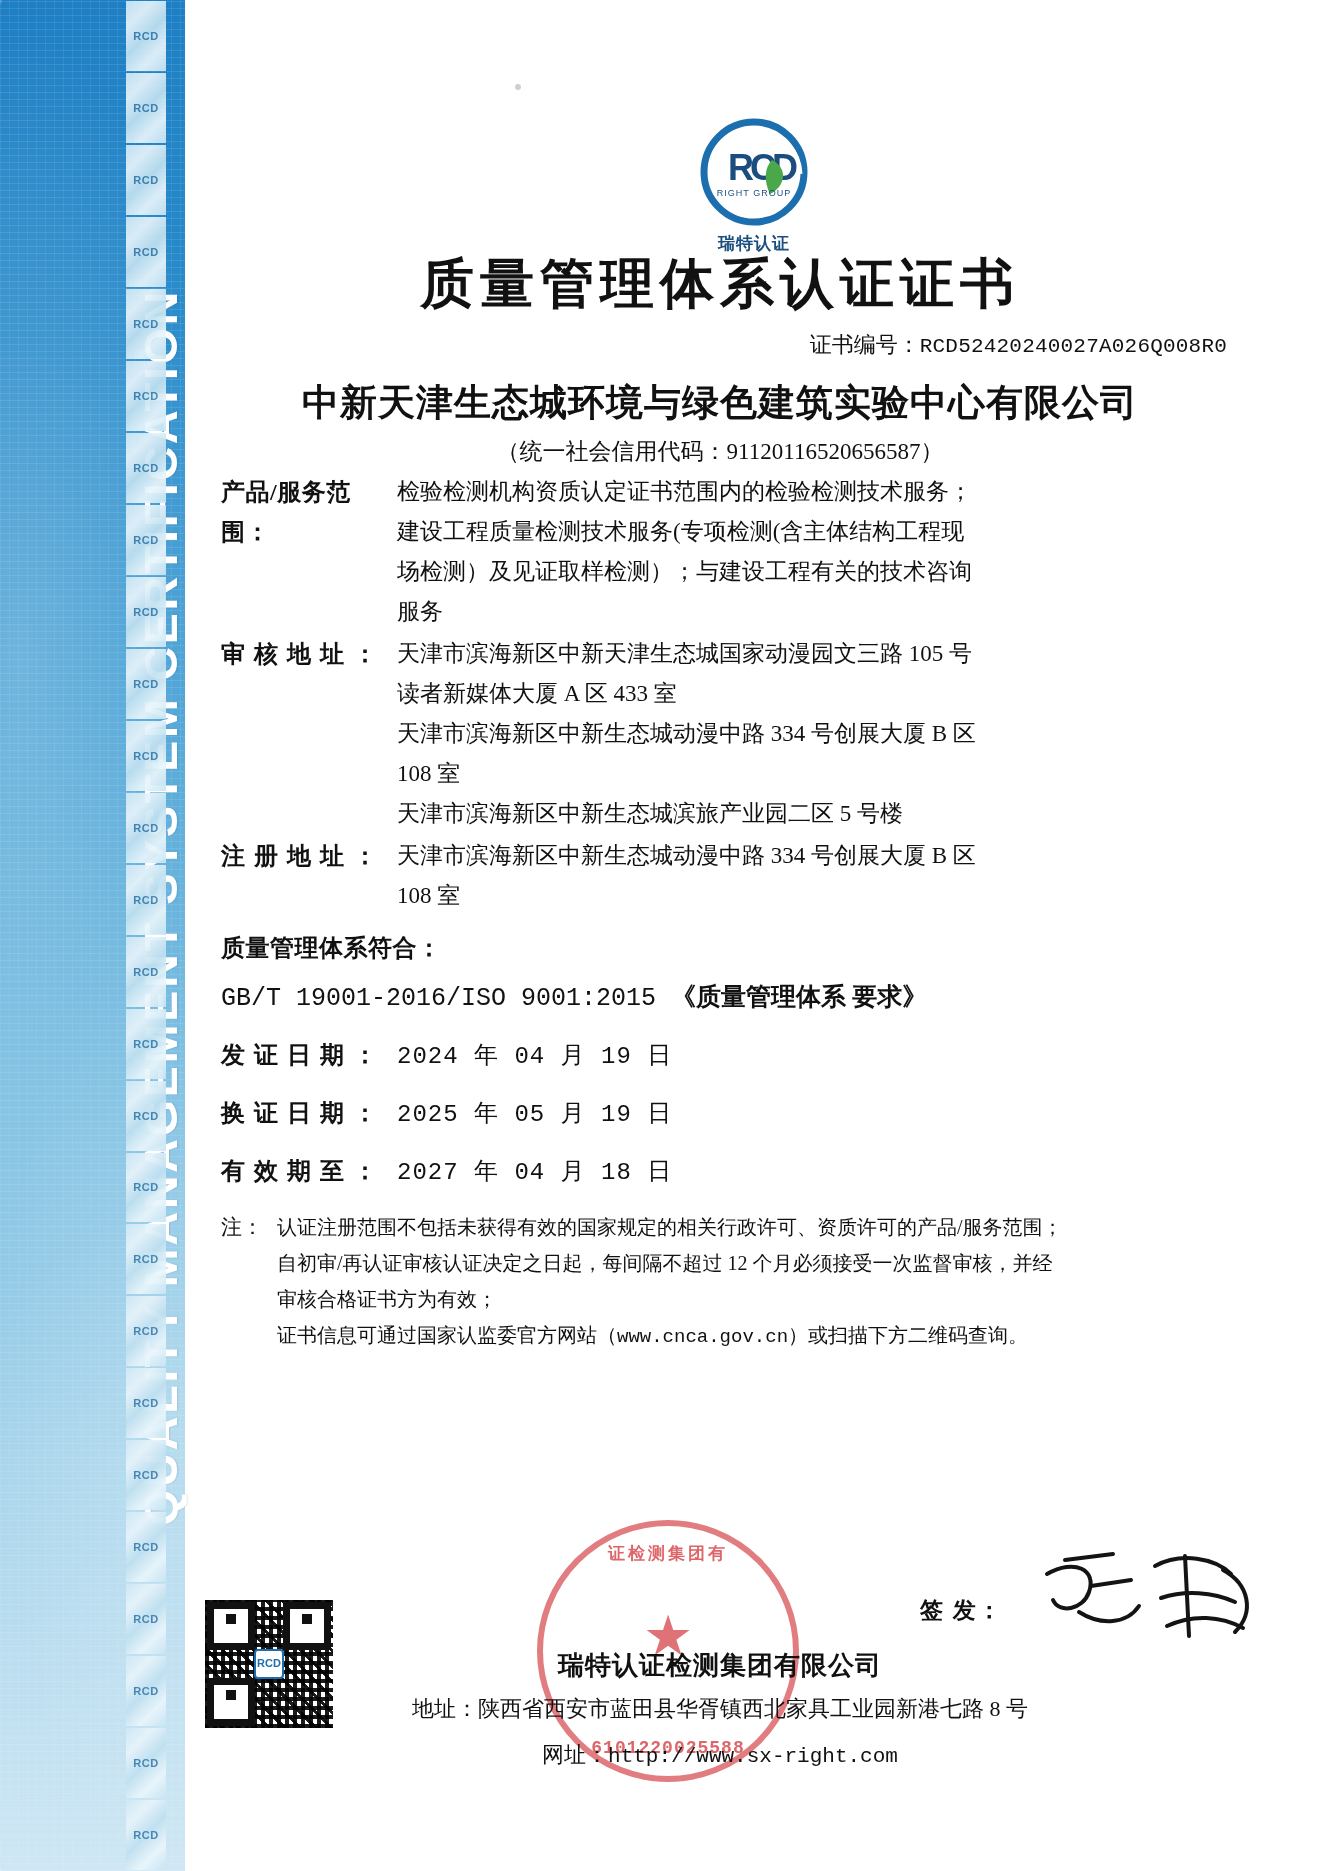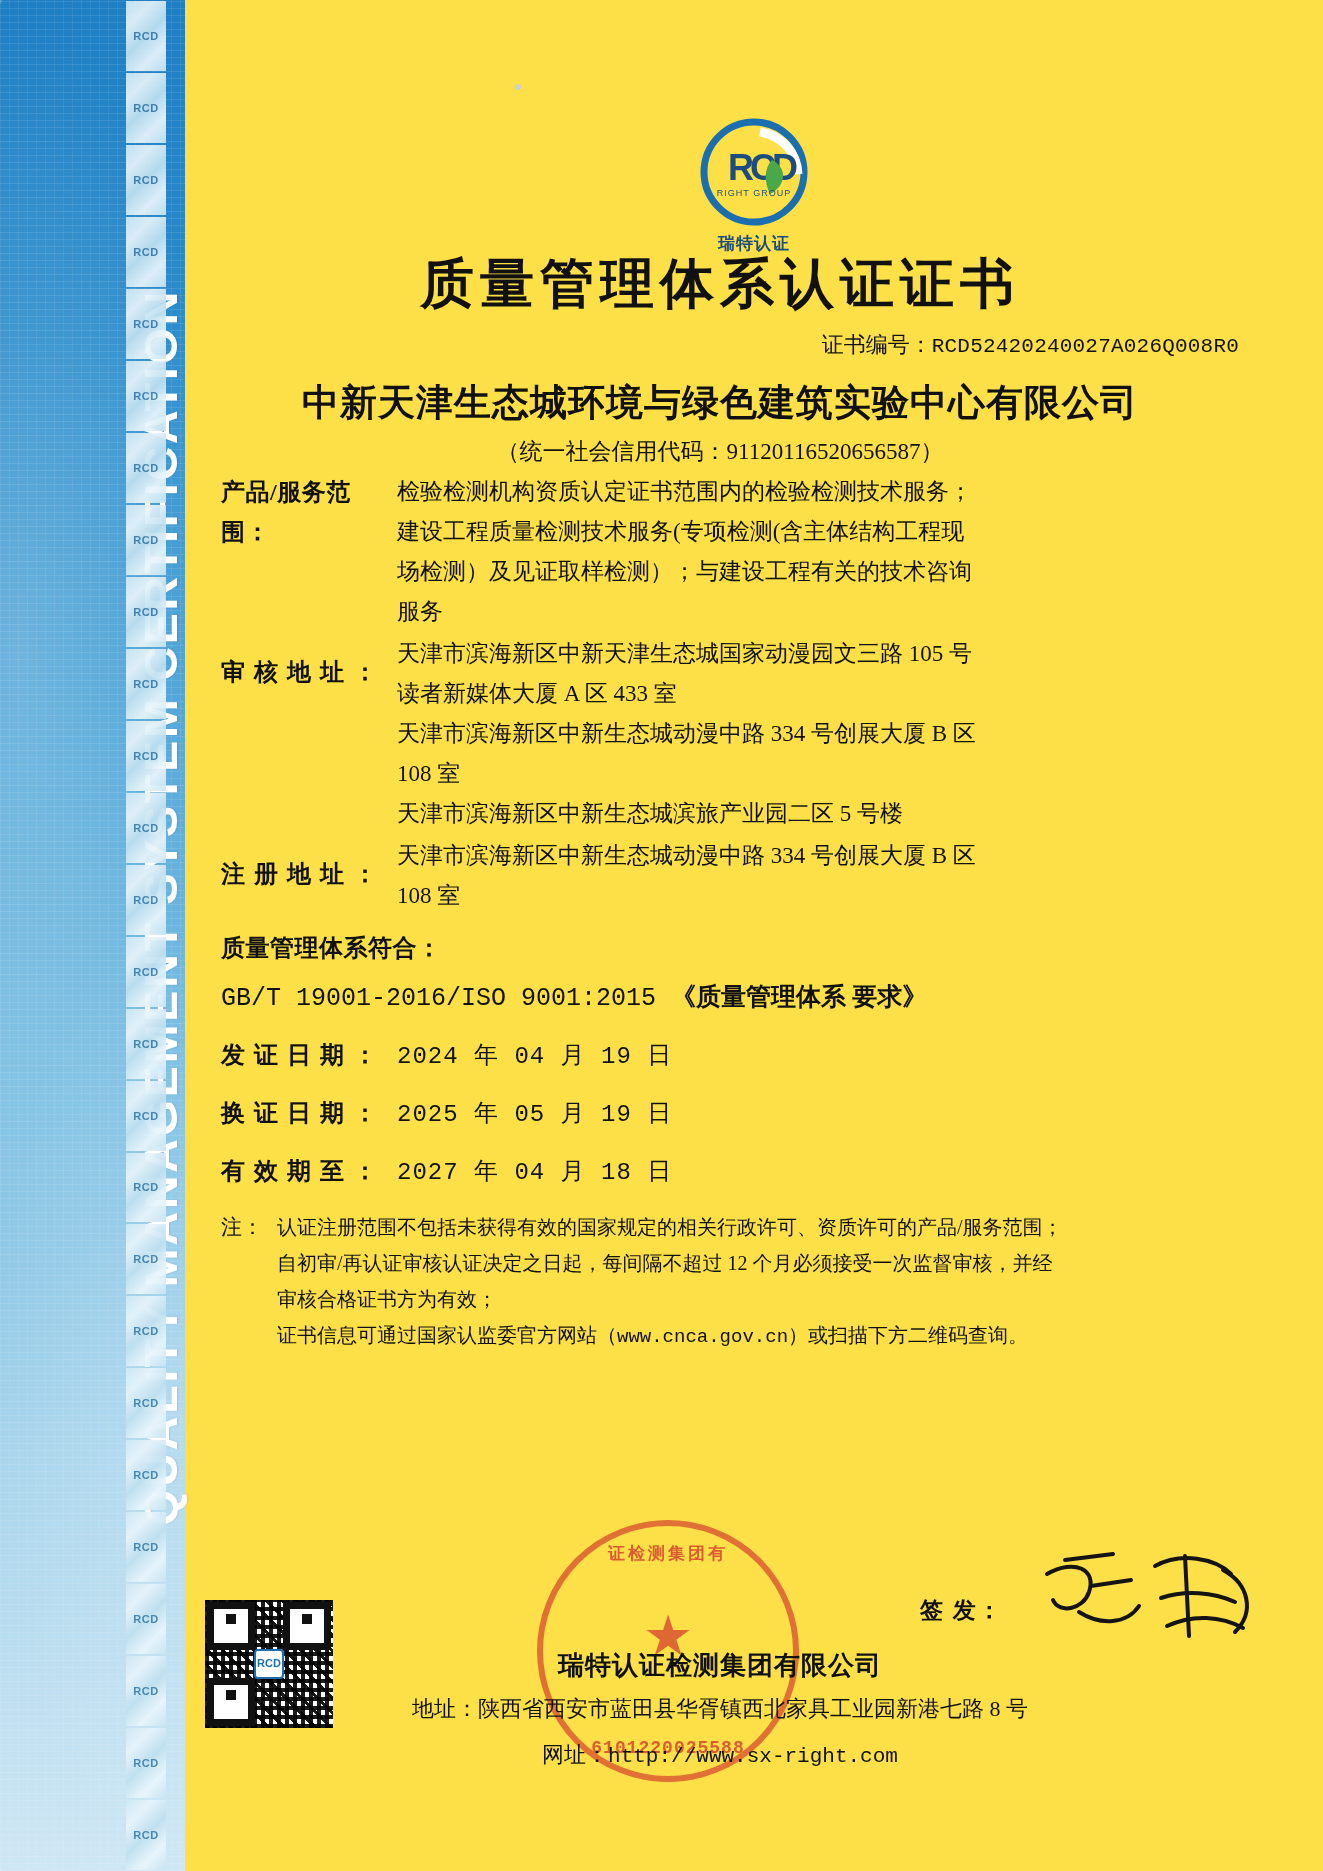--- a/index.html
+++ b/index.html
@@ -7,21 +7,21 @@
     padding: 0;
     background: #d8d8d8;
   }
   body {
     font-family: "Liberation Serif", "DejaVu Serif", serif;
   }
   .page {
     position: relative;
     width: 1323px;
     height: 1871px;
-    background: #fde047;
+    background: #ffffff;
     overflow: hidden;
   }
 
   
   .left-band {
     position: absolute;
     left: 0; top: 0;
     width: 185px; height: 1871px;
     background:
       linear-gradient(115deg, rgba(255,255,255,0.18) 0 2px, rgba(255,255,255,0) 2px 26px),
@@ -123,21 +123,21 @@
     font-family: "Liberation Sans", sans-serif;
     font-weight: bold;
     font-size: 54px;
     letter-spacing: 6px;
     color: #111111;
   }
 
   .cert-no {
     position: absolute;
     top: 330px;
-    left: 12px;
+    left: 0;
     width: 1042px;
     text-align: right;
     font-size: 22px;
     color: #111;
     font-family: "Liberation Serif", serif;
   }
   .cert-no .mono {
     font-family: "Liberation Mono", monospace;
     font-size: 21px;
     letter-spacing: 0.2px;
@@ -182,21 +182,20 @@
     flex: 0 0 176px;
     font-size: 24px;
     font-weight: bold;
     color: #111;
     line-height: 40px;
     letter-spacing: 0.5px;
   }
   .row .label.spaced {
     letter-spacing: 9px;
     font-weight: bold;
-    margin-top: 18px;
   }
   .row .value {
     flex: 1 1 auto;
     font-size: 23px;
     line-height: 40px;
     color: #111;
   }
   .value .line { display: block; }
 
   .block-heading {

